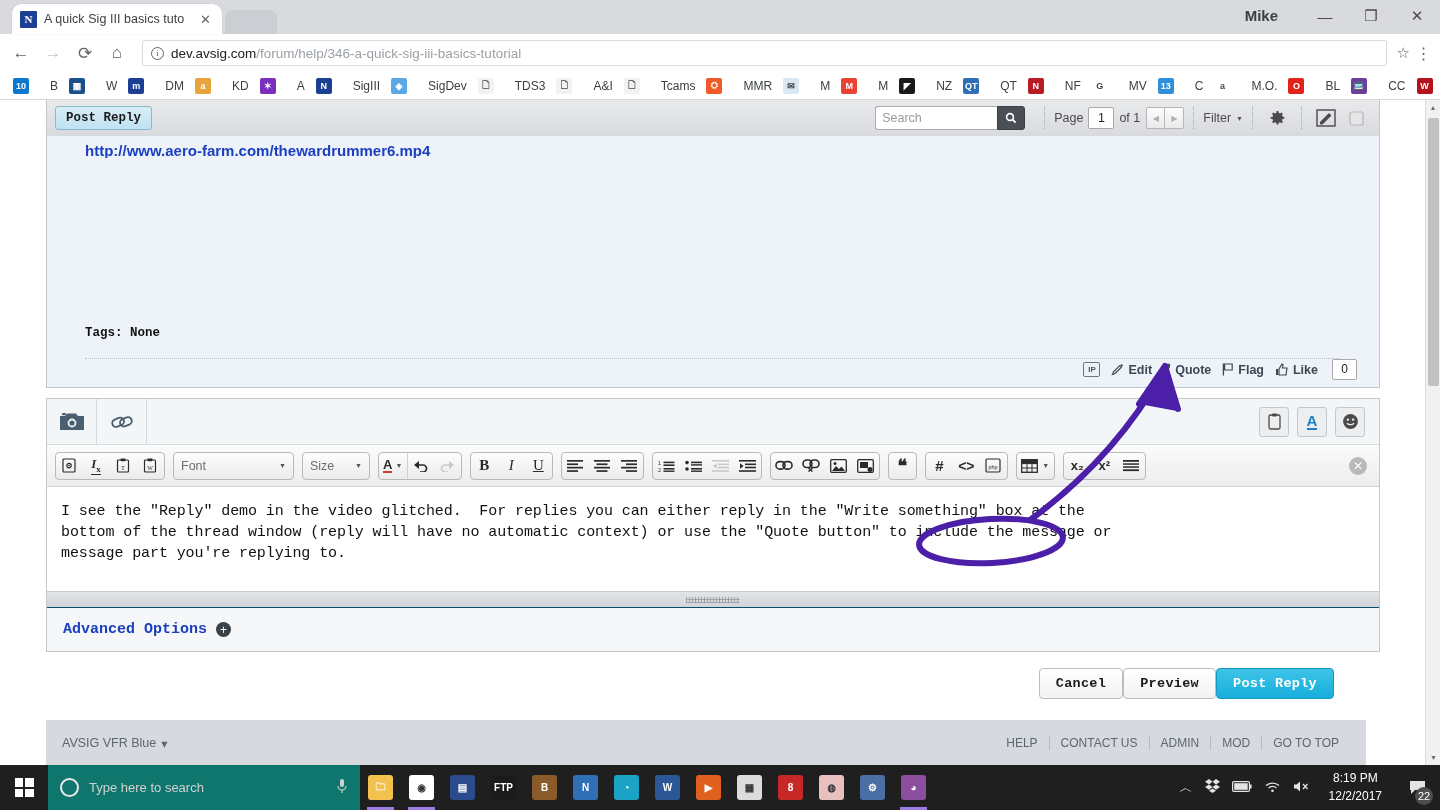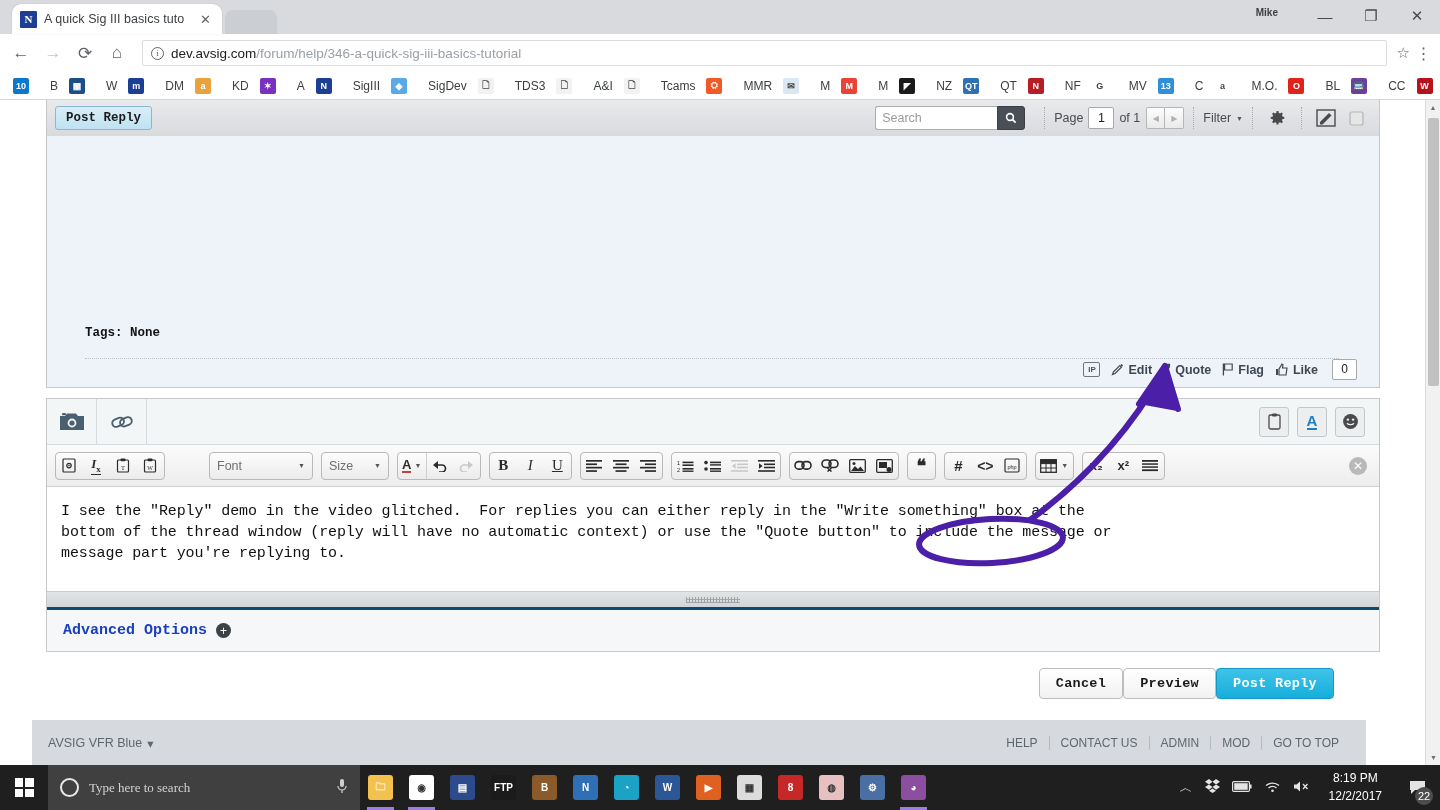--- a/index.html
+++ b/index.html
@@ -32,21 +32,21 @@
   .tab-title {
     font-size: 12.5px; color: #3c4043; white-space: nowrap;
     overflow: hidden; flex: 1; letter-spacing: .05px;
   }
   .tab-close { font-size: 13px; color: #5f6368; padding: 0 3px; cursor: default; }
   .tab-ghost {
     width: 52px; height: 24px; background: #cbced3;
     border-radius: 8px 8px 0 0; margin-left: 3px;
   }
   .win-user {
-    position: absolute; right: 162px; top: 7px; font-size: 10px;
+    position: absolute; right: 162px; top: 7px; font-size: 15px;
     color: #3c4043; font-weight: 600;
   }
   .win-btns { position: absolute; right: 0; top: 0; display: flex; }
   .win-btn {
     width: 46px; height: 32px; display: flex; align-items: center;
     justify-content: center; font-size: 15px; color: #4a4a4a;
   }
 
   .toolbar {
     height: 38px; background: #fff; display: flex; align-items: center;
@@ -219,21 +219,21 @@
     justify-content: center; font-size: 13px; color: #2b2b2b; padding: 0 4px;
     border-right: 1px solid transparent;
   }
   .tbtn.dis { color: #c0c0c0; }
   .sel {
     height: 28px; background: linear-gradient(#fdfdfd,#ebebeb);
     border: 1px solid #b9b9b9; border-radius: 4px; display: flex;
     align-items: center; justify-content: space-between; padding: 0 7px;
     font-size: 12.5px; color: #6f6f6f; gap: 10px;
   }
-  .sel.font { width: 104px; margin-left: 36px; }
+  .sel.font { width: 121px; }
   .sel.size { width: 68px; }
   .caret { font-size: 7px; color: #555; }
   .ed-close {
     margin-left: auto; width: 18px; height: 18px; border-radius: 50%;
     background: #b9b9b9; color: #fff; font-size: 12px; display: flex;
     align-items: center; justify-content: center; margin-right: 4px;
   }
 
   .ed-area {
     background: #fff; height: 104px; padding: 14px 12px 0 14px;
@@ -243,21 +243,21 @@
   .ed-resize {
     height: 16px; background: linear-gradient(#e2e4e6,#d2d5d8);
     border-top: 1px solid #c9cbcd; display: flex; align-items: center;
     justify-content: center;
   }
   .grip { width: 54px; height: 6px;
     background: repeating-linear-gradient(90deg,#8d9196 0 1px, transparent 1px 3px),
                 repeating-linear-gradient(0deg,#8d9196 0 1px, transparent 1px 3px);
     opacity: .75; }
   .ed-adv {
-    height: 44px; background: #f6f7f8; border-top: 3px solid #0c4a6e;
+    height: 44px; background: #f6f7f8; border-top: 1px solid #0c4a6e;
     display: flex; align-items: center; padding: 0 16px; gap: 9px;
   }
   .adv-label {
     font-family: "Liberation Mono", monospace; font-size: 15px;
     color: #1a3fbf; font-weight: bold;
   }
   .adv-plus {
     width: 15px; height: 15px; border-radius: 50%; background: #3b4148;
     color: #fff; font-size: 12px; display: flex; align-items: center;
     justify-content: center; line-height: 1;
@@ -266,21 +266,21 @@
   .ed-footer { display: flex; justify-content: flex-end; padding: 16px 46px 0 0; }
   .fbtn {
     font-family: "Liberation Mono", monospace; font-size: 13.5px; font-weight: bold;
     padding: 7px 16px; border-radius: 4px; letter-spacing: .3px;
   }
   .fbtn.plain { background: linear-gradient(#ffffff,#f2f2f2); border: 1px solid #bdbdbd; color: #1b1b1b; }
   .fbtn.primary { background: linear-gradient(#3fc3e8,#16aedb); border: 1px solid #1399c4; color: #fff; }
 
   
   .site-footer {
-    position: absolute; left: 32px; right: 60px; top: 620px; height: 46px;
+    position: absolute; left: 46px; right: 60px; top: 620px; height: 46px;
     background: #d6dade; display: flex; align-items: center; padding: 0 16px;
   }
   .footer-left { font-size: 12.5px; color: #5d676f; display: flex; align-items: center; gap: 5px; }
   .footer-right { margin-left: auto; display: flex; align-items: center; font-size: 12px; color: #5d676f; }
   .footer-right span { padding: 0 11px; border-left: 1px solid #b3bbc1; }
   .footer-right span:first-child { border-left: none; }
 
   
   .scrollbar {
     position: absolute; right: 0; top: 100px; width: 15px; height: 665px;
@@ -305,22 +305,22 @@
   }
   .start {
     width: 48px; height: 45px; display: flex; align-items: center; justify-content: center;
   }
   .win-logo {
     width: 19px; height: 19px;
     display: grid; grid-template-columns: 1fr 1fr; grid-template-rows: 1fr 1fr; gap: 2px;
   }
   .win-logo i { background: #fff; display: block; }
   .cortana {
-    width: 312px; height: 45px; background: #404040; display: flex;
-    align-items: center; padding: 0 12px; gap: 10px; font-family: Liberation Serif, serif;
+    width: 312px; height: 45px; background: #0f766e; display: flex;
+    align-items: center; padding: 0 12px; gap: 10px;
   }
   .cortana-ring {
     width: 19px; height: 19px; border: 2px solid #e8e8e8; border-radius: 50%; flex: 0 0 19px;
   }
   .cortana-text { font-size: 13px; color: #d2d2d2; flex: 1; }
   .mic { color: #cfcfcf; font-size: 14px; }
   .tray-apps { display: flex; align-items: center; height: 45px; }
   .tapp {
     width: 41px; height: 45px; display: flex; align-items: center;
     justify-content: center; position: relative;
@@ -524,20 +524,21 @@
             <div class="icon-btn-tb">
               <svg width="15" height="15" viewBox="0 0 15 15">
                   <rect x="1" y="1" width="13" height="13" rx="2" fill="#e6e6e6" stroke="#b5b5b5" stroke-width="1.2"></rect>
                 </svg>
             </div>
           </div>
         </div>
 
         <div class="post">
           <div class="post-body">
+            <a class="post-link">http://www.aero-farm.com/thewardrummer6.mp4</a>
             <div class="post-tags">Tags: None</div>
             <div class="post-hr"></div>
             <div class="post-actions">
               <div class="ip-badge">IP</div>
               <div class="pa">
                 <svg width="13" height="13" viewBox="0 0 13 13">
                     <path d="M1.5 11.5l1-2.6L8.8 2.6l1.6 1.6-6.3 6.3z" fill="none" stroke="#3d4852" stroke-width="1.2"></path>
                     <path d="M9.3 2.1l1.2-1.2 1.6 1.6-1.2 1.2z" fill="#3d4852"></path>
                   </svg>
                 <span>Edit</span>

